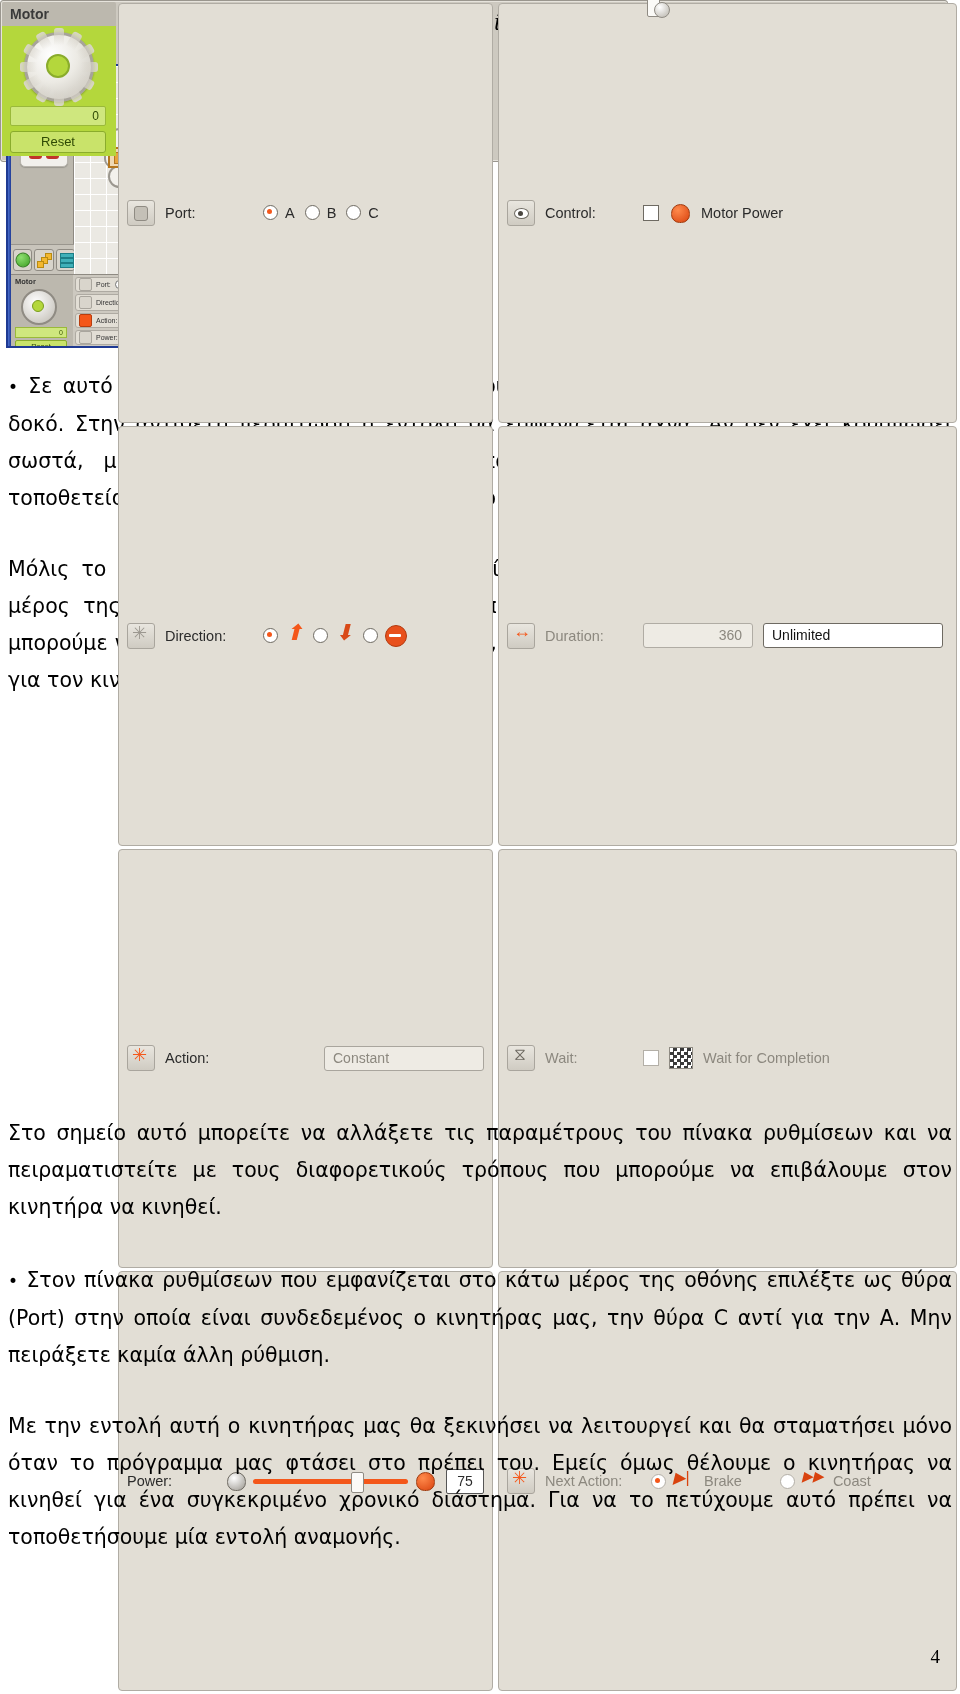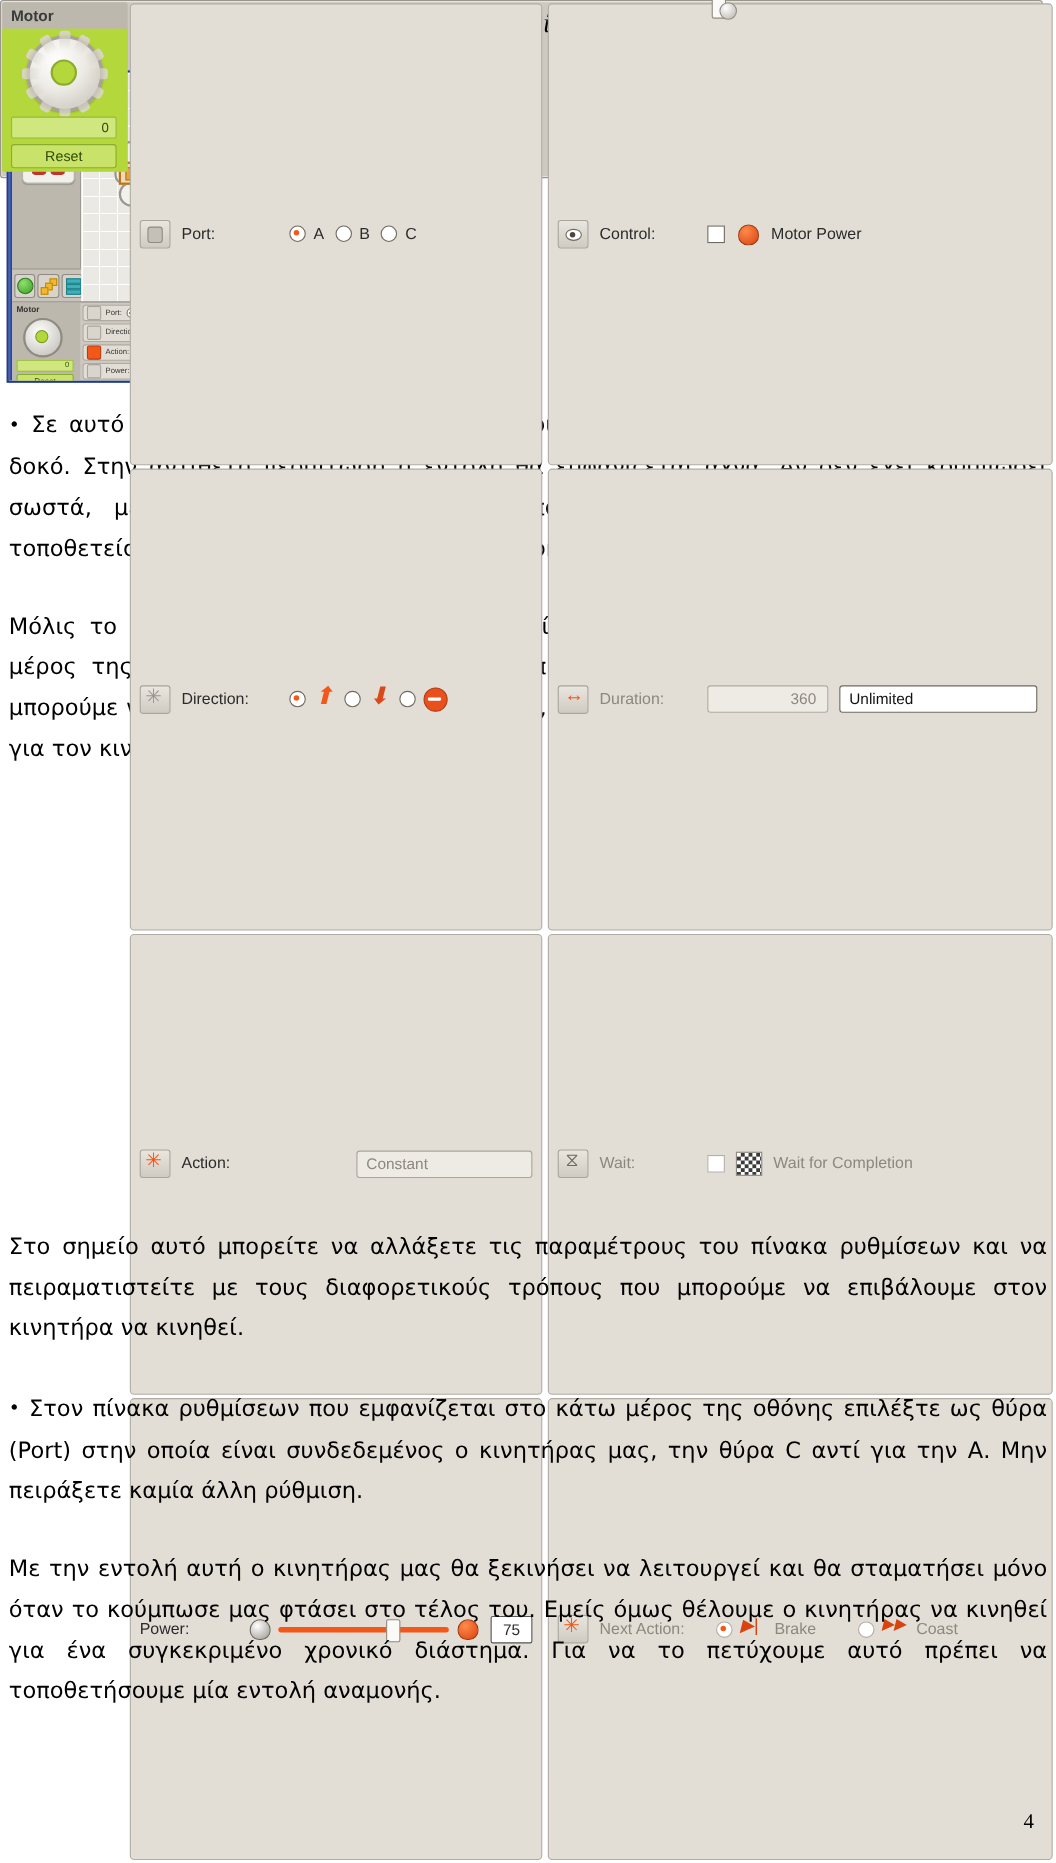--- a/index.html
+++ b/index.html
@@ -936,16 +936,16 @@
 <div class="para" style="top:1115px;">
   <span>Στο σημείο αυτό μπορείτε να αλλάξετε τις παραμέτρους του πίνακα ρυθμίσεων και να πειραματιστείτε με τους διαφορετικούς τρόπους που μπορούμε να επιβάλουμε στον κινητήρα να κινηθεί.</span>
 </div>
 
 <div class="para" style="top:1262px;">
   <span class="bullet-dot">•</span>
   <span>Στον πίνακα ρυθμίσεων που εμφανίζεται στο κάτω μέρος της οθόνης επιλέξτε ως θύρα (Port) στην οποία είναι συνδεδεμένος ο κινητήρας μας, την θύρα C αντί για την Α. Μην πειράξετε καμία άλλη ρύθμιση.</span>
 </div>
 
 <div class="para" style="top:1408px;">
-  <span>Με την εντολή αυτή ο κινητήρας μας θα ξεκινήσει να λειτουργεί και θα σταματήσει μόνο όταν το κούμπωσε μας φτάσει στο τέλος του. Εμείς όμως θέλουμε ο κινητήρας να κινηθεί για ένα συγκεκριμένο χρονικό διάστημα. Για να το πετύχουμε αυτό πρέπει να τοποθετήσουμε μία εντολή αναμονής.</span>
+  <span>Με την εντολή αυτή ο κινητήρας μας θα ξεκινήσει να λειτουργεί και θα σταματήσει μόνο όταν το πρόγραμμα μας φτάσει στο πρέπει του. Εμείς όμως θέλουμε ο κινητήρας να κινηθεί για ένα συγκεκριμένο χρονικό διάστημα. Για να το πετύχουμε αυτό πρέπει να τοποθετήσουμε μία εντολή αναμονής.</span>
 </div>
 
 <div class="page-num">4</div>
 
 </body></html>

